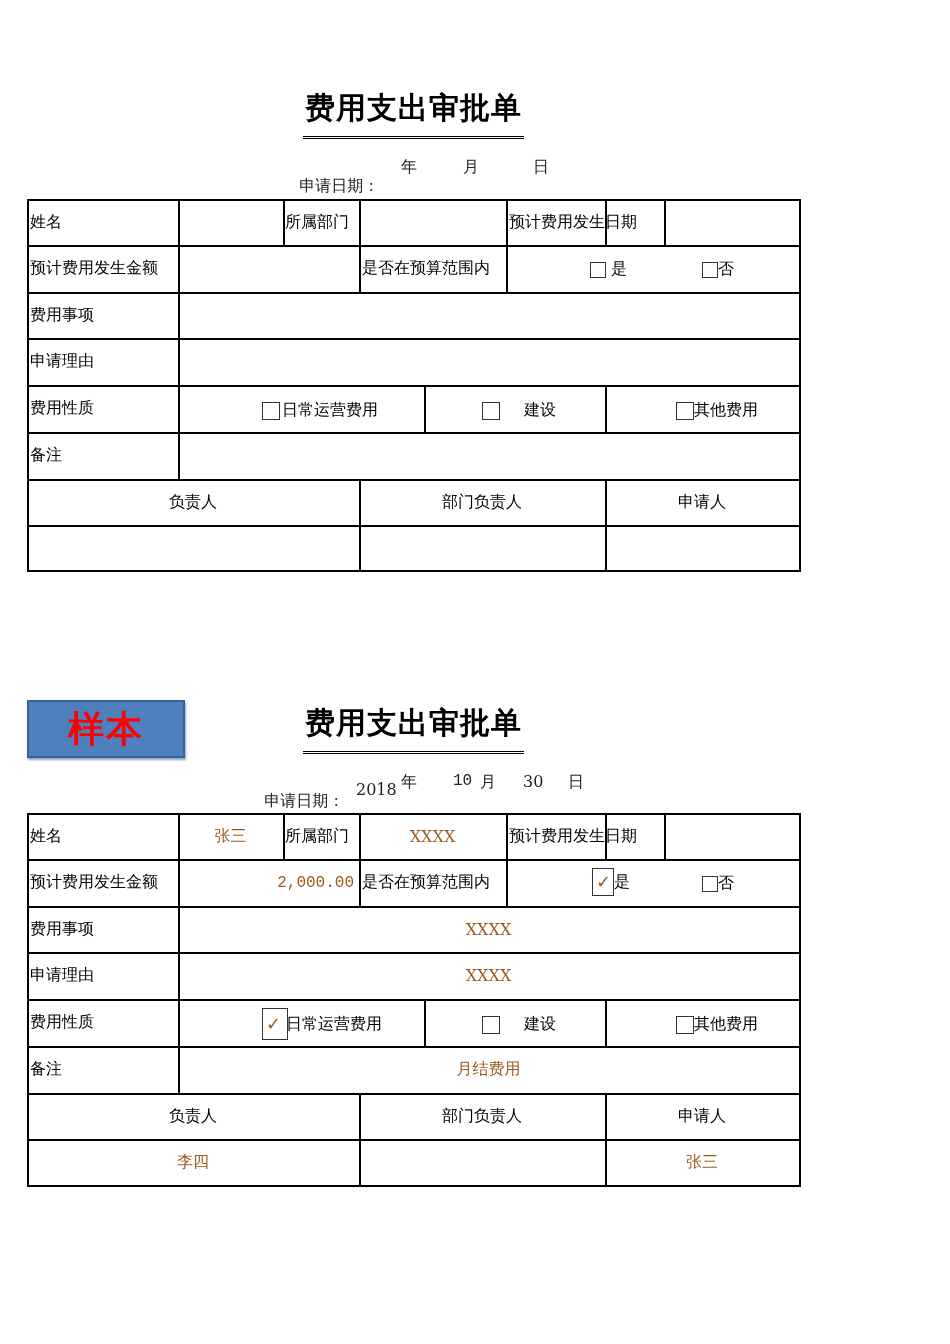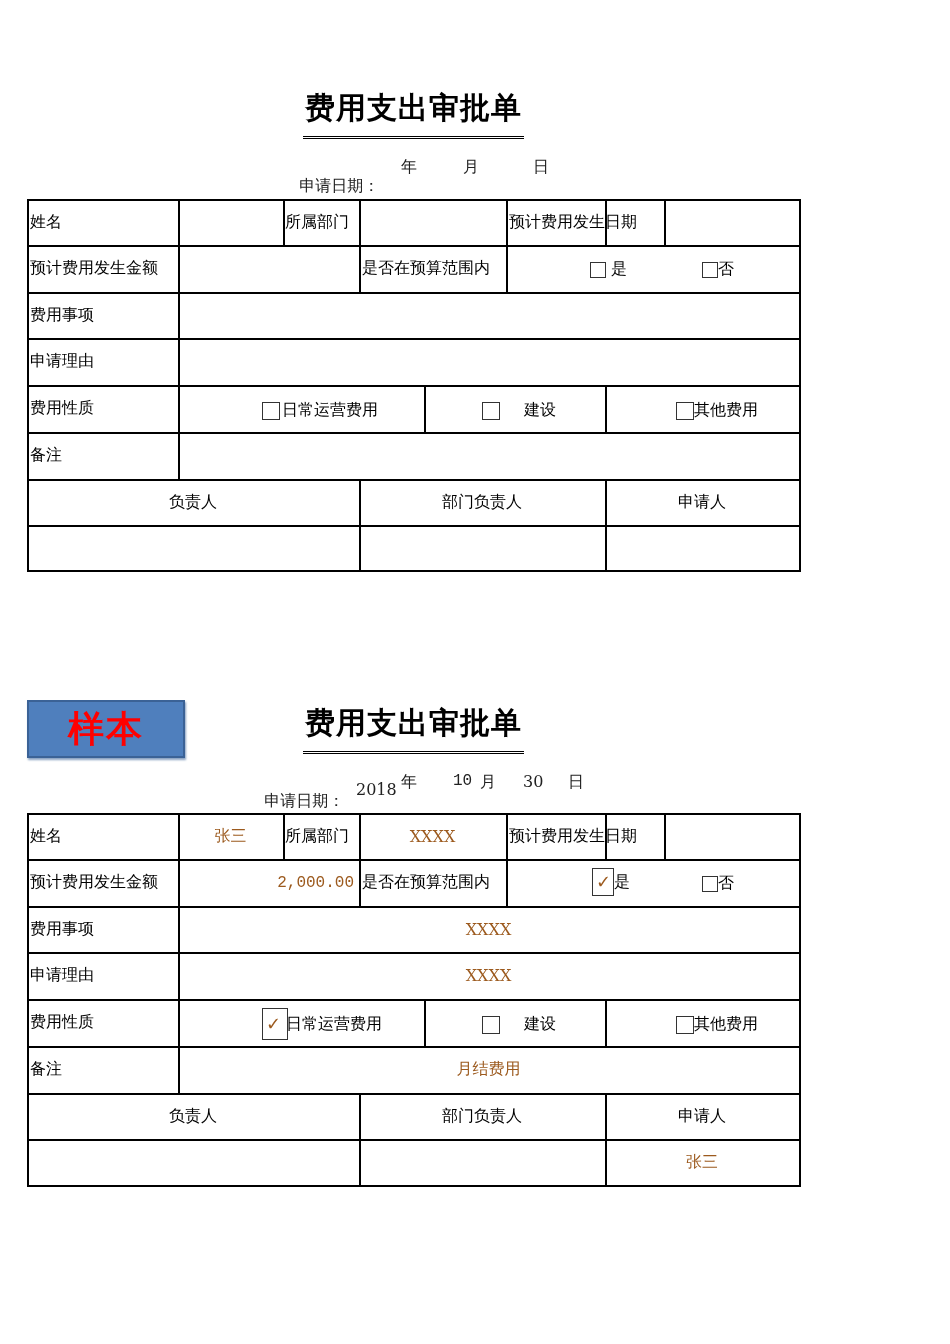--- a/index.html
+++ b/index.html
@@ -205,15 +205,16 @@
         <span>其他费用</span>
     </span>
 
     <div class="cell left" style="left:0; top:233px; width:151px; height:47px;">备注</div>
     <div class="cell center val" style="left:151px; top:233px; width:621px; height:47px;">月结费用</div>
 
     <div class="cell center" style="left:0; top:280px; width:332px; height:46px;">负责人</div>
     <div class="cell center" style="left:332px; top:280px; width:246px; height:46px;">部门负责人</div>
     <div class="cell center" style="left:578px; top:280px; width:194px; height:46px;">申请人</div>
 
+    <div class="cell center val" style="left:0; top:326px; width:332px; height:46px;">李四</div>
     <div class="cell center val" style="left:578px; top:326px; width:194px; height:46px;">张三</div>
   </div>
 </div>
 
 </body></html>

